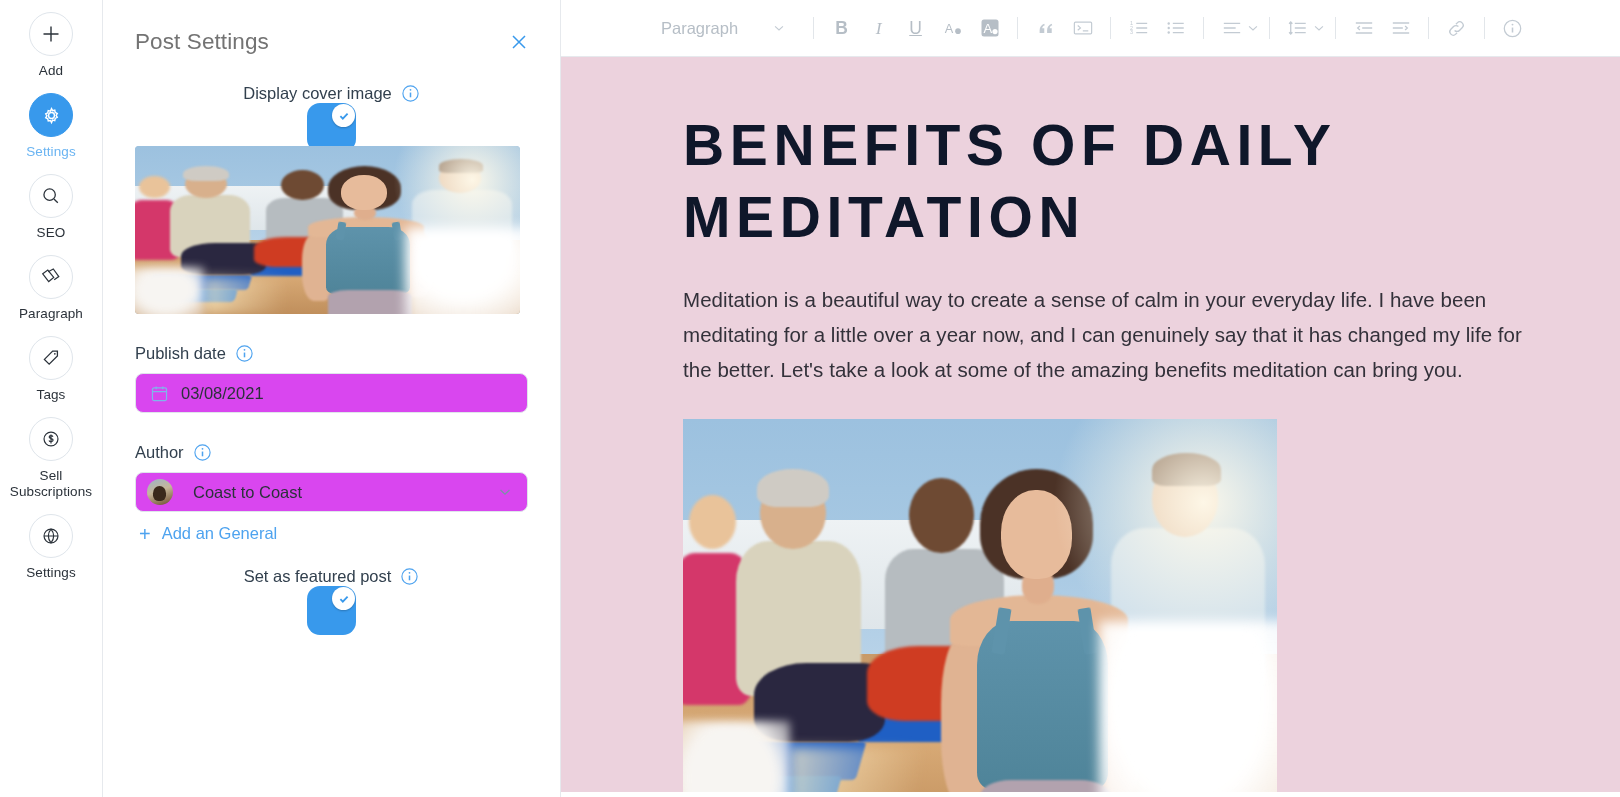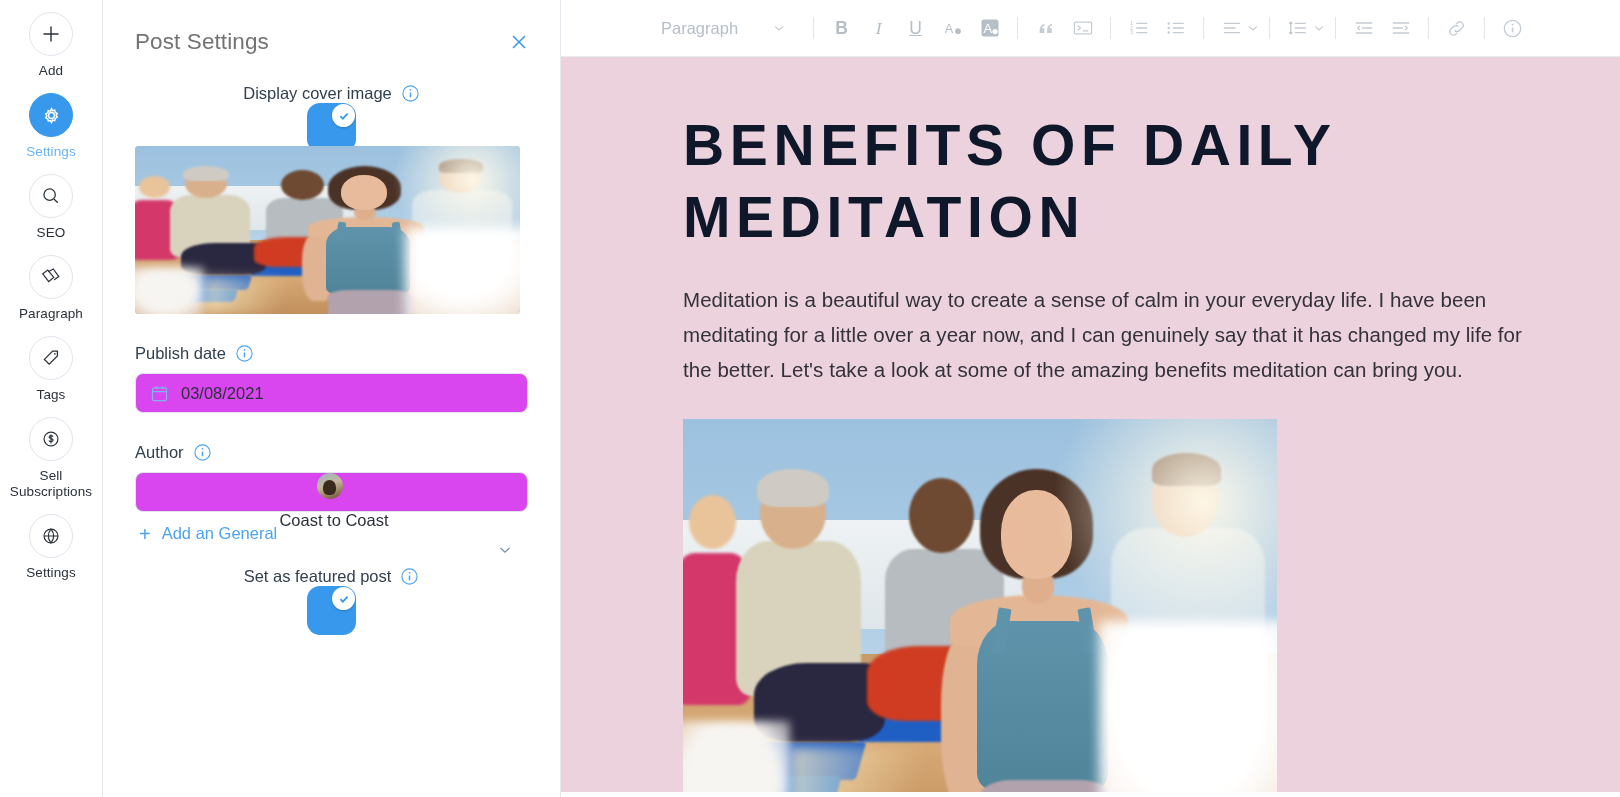--- a/index.html
+++ b/index.html
@@ -103,21 +103,21 @@
   .field-label {
     font-size: 16.5px; color: #32404e; display: flex; align-items: center; gap: 9px;
     margin-top: 30px; margin-bottom: 10px;
   }
   .input-box {
     height: 40px; border: 1px solid #dfe5eb; border-radius: 8px;
     display: flex; align-items: center; padding: 0 14px; gap: 12px;
     background: #d946ef; cursor: pointer;
   }
   .input-box .val { font-size: 16.5px; color: #2b323a; }
-  .select-box { justify-content: flex-start; position: relative; padding-left: 11px; flex-direction: column; }
+  .select-box { justify-content: flex-start; position: relative; padding-left: 11px; }
   .select-box .chev { margin-left: auto; color: #7a92a5; display: flex; }
   .avatar {
     width: 26px; height: 26px; border-radius: 50%; flex: 0 0 26px;
     overflow: hidden; position: relative;
   }
   .add-link {
     display: flex; align-items: center; gap: 11px; margin-top: 12px;
     color: #4ea3ef; font-size: 16.5px; cursor: pointer; padding-left: 4px;
   }
   .plus-sm { font-size: 20px; line-height: 16px; color: #4ea3ef; }

